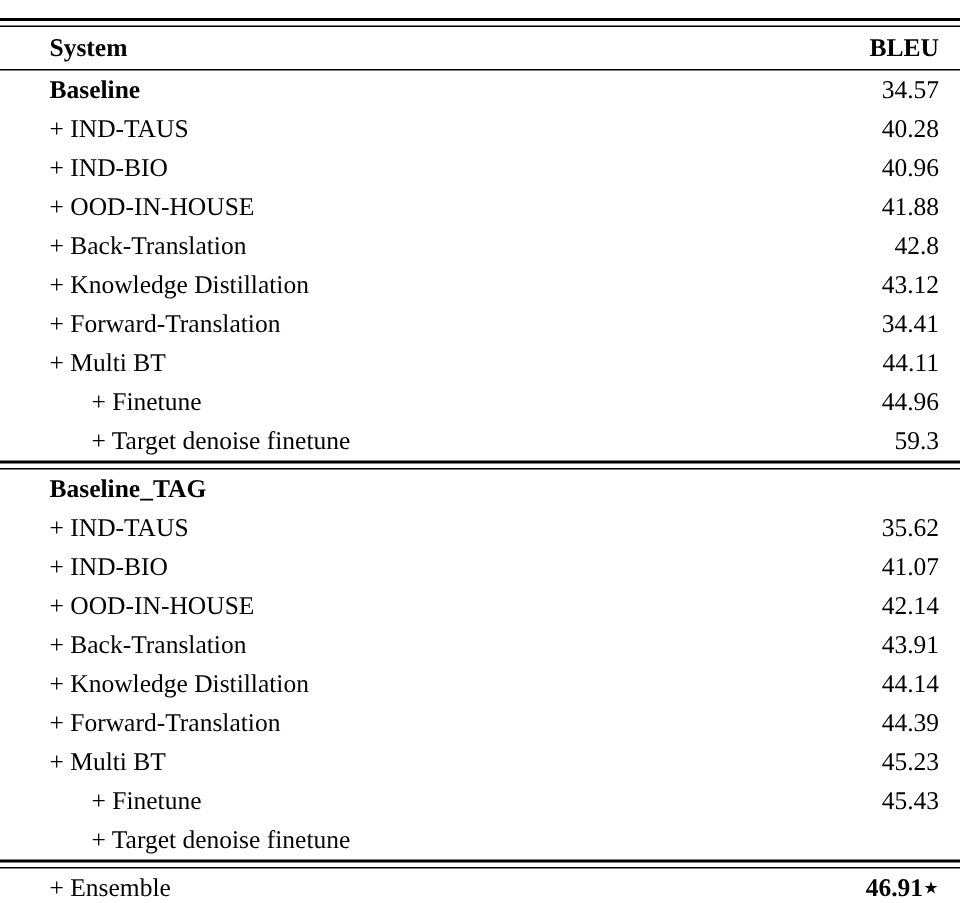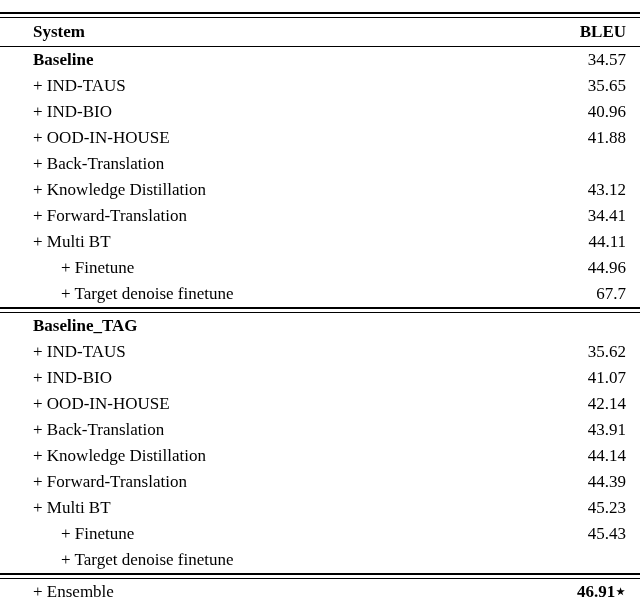--- a/index.html
+++ b/index.html
@@ -69,52 +69,53 @@
     <span class="cell-bleu bold">BLEU</span>
   </div>
   <div class="rule-single"></div>
   <div id="table-body">
       <div class="row">
         <span class="cell-sys bold">Baseline</span>
         <span class="cell-bleu">34.57</span>
       </div>
       <div class="row">
         <span class="cell-sys">+ IND-TAUS</span>
-        <span class="cell-bleu">35.65</span>
+        <span class="cell-bleu">40.28</span>
       </div>
       <div class="row">
         <span class="cell-sys">+ IND-BIO</span>
         <span class="cell-bleu">40.96</span>
       </div>
       <div class="row">
         <span class="cell-sys">+ OOD-IN-HOUSE</span>
         <span class="cell-bleu">41.88</span>
       </div>
       <div class="row">
         <span class="cell-sys">+ Back-Translation</span>
+        <span class="cell-bleu">42.8</span>
       </div>
       <div class="row">
         <span class="cell-sys">+ Knowledge Distillation</span>
         <span class="cell-bleu">43.12</span>
       </div>
       <div class="row">
         <span class="cell-sys">+ Forward-Translation</span>
         <span class="cell-bleu">34.41</span>
       </div>
       <div class="row">
         <span class="cell-sys">+ Multi BT</span>
         <span class="cell-bleu">44.11</span>
       </div>
       <div class="row">
         <span class="cell-sys indent-1">+ Finetune</span>
         <span class="cell-bleu">44.96</span>
       </div>
       <div class="row">
         <span class="cell-sys indent-1">+ Target denoise finetune</span>
-        <span class="cell-bleu">67.7</span>
+        <span class="cell-bleu">59.3</span>
       </div>
       <div class="rule-double"></div>
       <div class="row">
         <span class="cell-sys bold">Baseline_TAG</span>
       </div>
       <div class="row">
         <span class="cell-sys">+ IND-TAUS</span>
         <span class="cell-bleu">35.62</span>
       </div>
       <div class="row">

